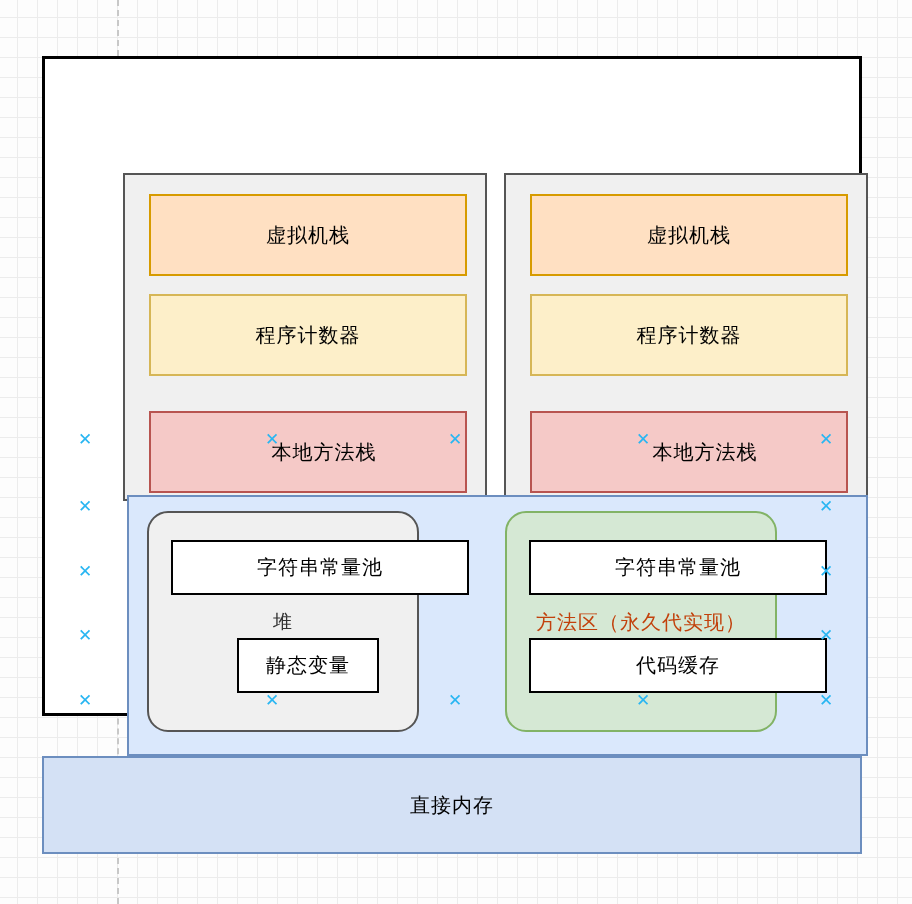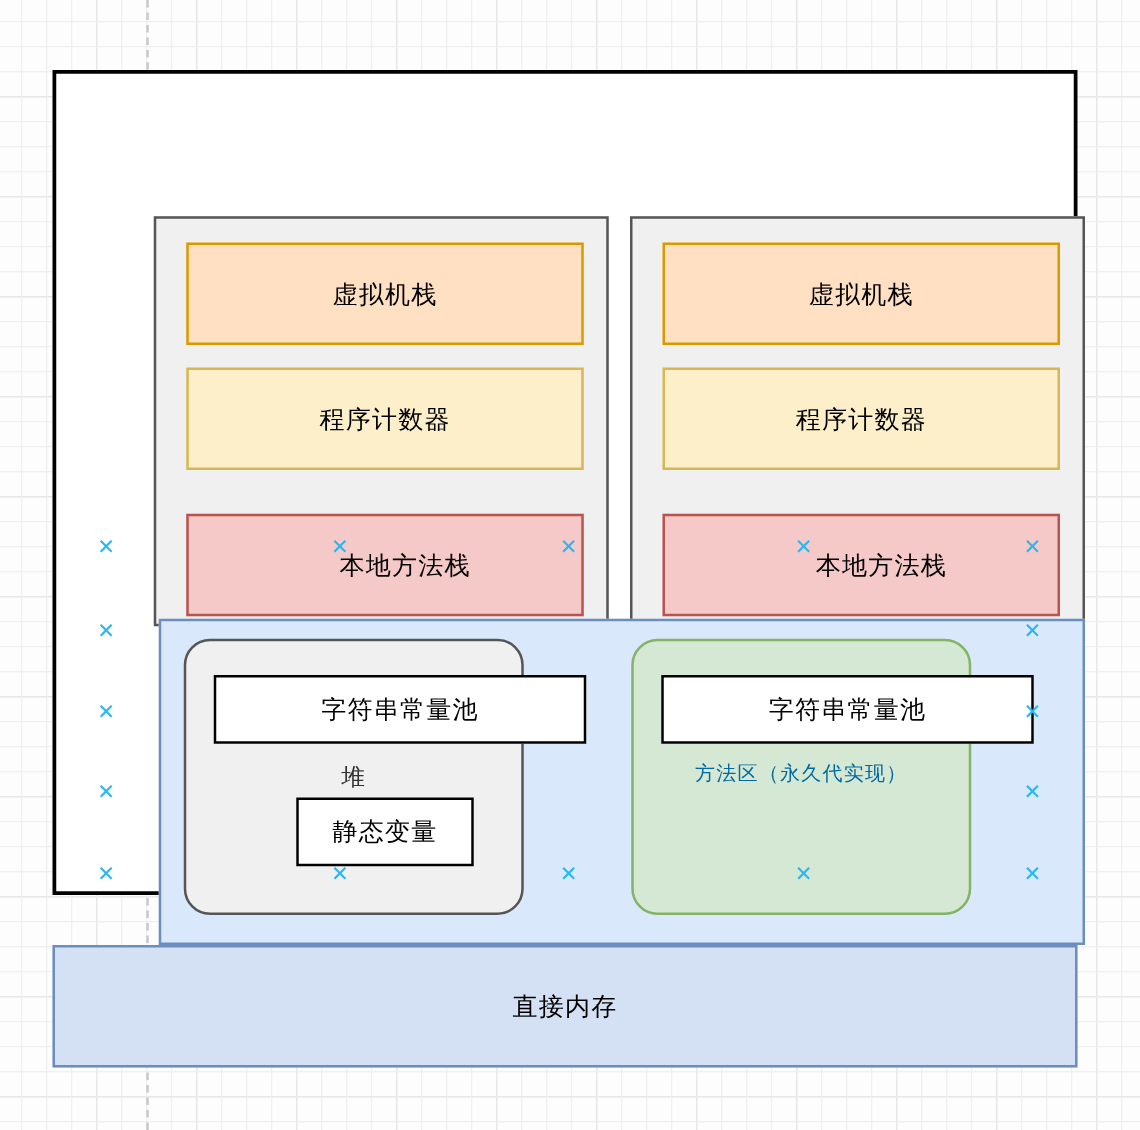--- a/index.html
+++ b/index.html
@@ -106,21 +106,21 @@
   .panel.method .sub-box.cache{left:22px;top:125px;width:298px;height:55px;}
 
   .panel-label{
     position:absolute;
     left:0;right:0;top:96px;
     text-align:center;
     font-size:19px;
     color:#333333;
     letter-spacing:1px;
   }
-  .panel.method .panel-label{color:#0369a1;font-size:16px;}
+  .panel.method .panel-label{color:#c2410c;font-size:20px;}
 
   
   .direct-memory{
     position:absolute;
     left:42px;top:756px;width:820px;height:98px;
     box-sizing:border-box;
     background:#d4e1f5;
     border:2px solid #6c8ebf;
     display:flex;align-items:center;justify-content:center;
     font-size:20px;color:#000000;
@@ -170,20 +170,23 @@
       <div class="sub-box static">
         <span>静态变量</span>
       </div>
     </div>
 
     <div class="panel method">
       <div class="sub-box pool">
         <span>字符串常量池</span>
       </div>
       <div class="panel-label">方法区（永久代实现）</div>
+      <div class="sub-box cache">
+        <span>代码缓存</span>
+      </div>
     </div>
 
     <div id="handles">
         <div class="handle" style="left: 40px; top: 380px;">✕</div>
         <div class="handle" style="left: 40px; top: 641px;">✕</div>
         <div class="handle" style="left: 227px; top: 380px;">✕</div>
         <div class="handle" style="left: 227px; top: 641px;">✕</div>
         <div class="handle" style="left: 410px; top: 380px;">✕</div>
         <div class="handle" style="left: 410px; top: 641px;">✕</div>
         <div class="handle" style="left: 598px; top: 380px;">✕</div>

